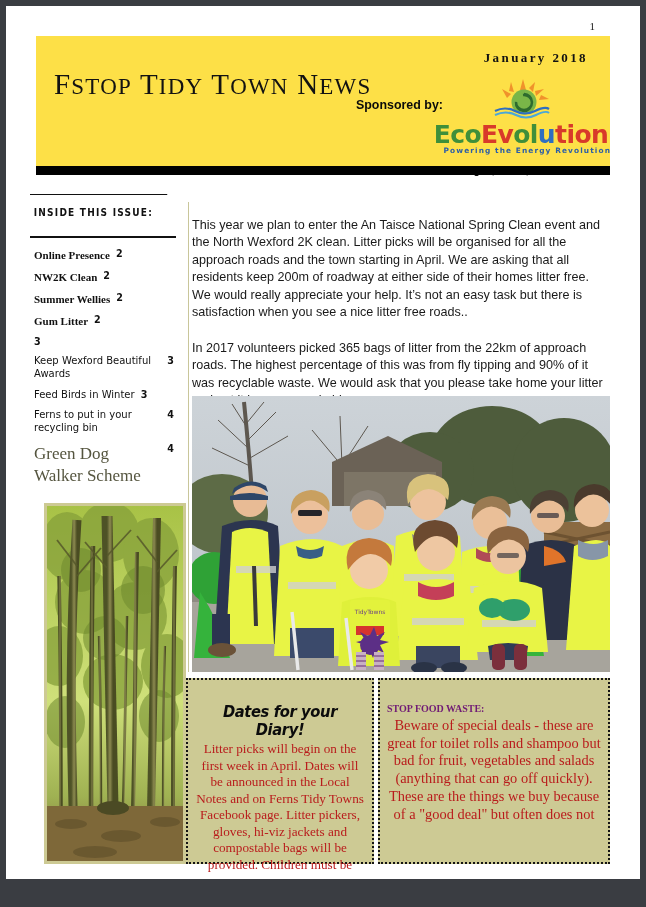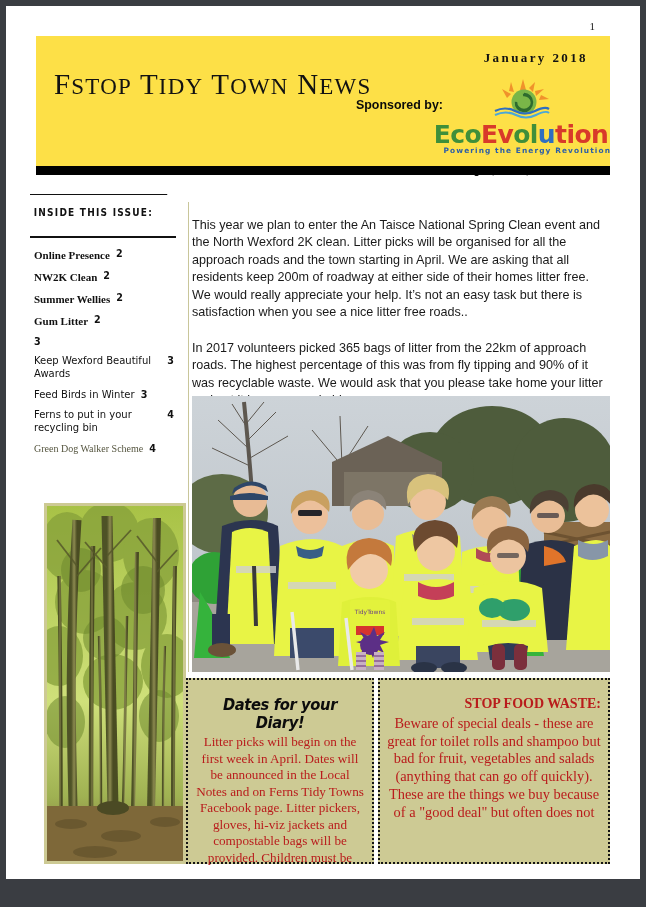--- a/index.html
+++ b/index.html
@@ -174,21 +174,21 @@
     font-size: 11px;
   }
   .toc-label.sans {
     font-family: "DejaVu Sans", sans-serif;
     font-weight: normal;
     font-size: 10px;
   }
   .toc-label.serif-light {
     font-family: "Liberation Serif", serif;
     font-weight: normal;
-    font-size: 10px;
+    font-size: 17px;
     color: #55553f;
   }
   .toc-page {
     font-family: "DejaVu Sans", sans-serif;
     font-size: 9.6px;
     font-weight: bold;
     color: #111111;
     flex: none;
   }
 
@@ -251,21 +251,21 @@
     background: #9aa3ab;
   }
   #volunteers-photo svg { display: block; }
 
   
   .dotbox {
     position: absolute;
     background: #cdca94;
     border: 2.6px dotted #141414;
     box-sizing: border-box;
-    padding: 16px 7px 6px 7px;
+    padding: 23px 7px 6px 7px;
   }
   #diary-box  { left: 180px; top: 672px; width: 188px; height: 186px; }
   #waste-box  { left: 372px; top: 672px; width: 232px; height: 186px; }
 
   #diary-title {
     font-family: "DejaVu Sans", sans-serif;
     font-size: 15.5px;
     font-weight: bold;
     font-style: italic;
     color: #0c0c0c;
@@ -276,24 +276,24 @@
   }
   #diary-body, #waste-body {
     font-family: "Liberation Serif", serif;
     font-size: 13.2px;
     line-height: 1.25;
     color: #b91c1c;
     text-align: center;
   }
   #waste-title {
     font-family: "Liberation Serif", serif;
-    font-size: 14px;
-    font-weight: bold;
-    color: #b91c1c;
-    text-align: right;
+    font-size: 10px;
+    font-weight: bold;
+    color: #701a75;
+    text-align: left;
     margin-bottom: 3px;
   }
   #waste-body { font-size: 14.4px; line-height: 1.23; }
 </style>
 </head>
 <body>
 
 <div id="page-frame">
 
   <div id="folio">1</div>

